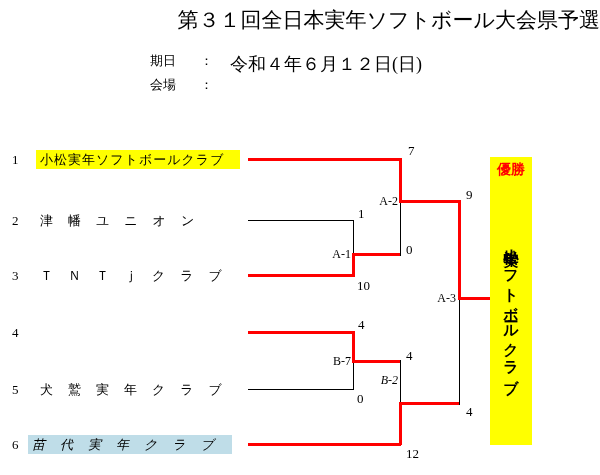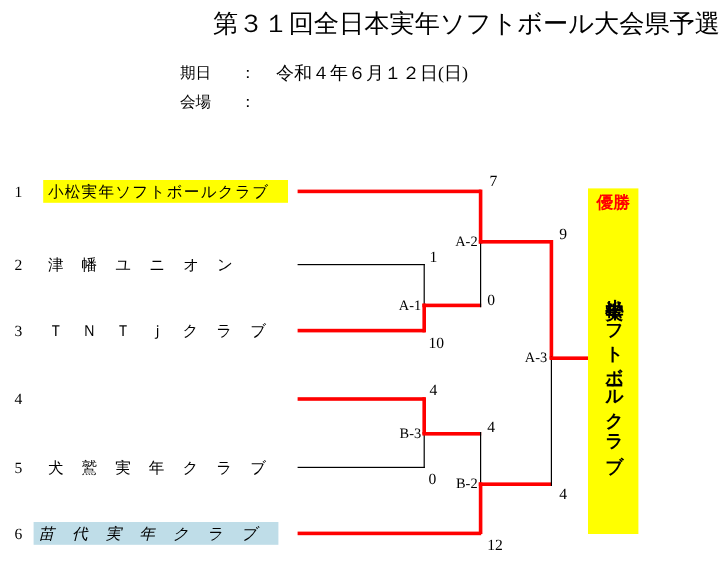--- a/index.html
+++ b/index.html
@@ -24,21 +24,21 @@
     width: 600px;
     text-align: right;
     font-size: 21px;
     font-weight: normal;
     letter-spacing: 0px;
     color: #000000;
     white-space: nowrap;
   }
   .meta-label { position: absolute; font-size: 13px; color:#000; }
   .meta-colon { position: absolute; font-size: 13px; color:#000; }
-  .meta-value { position: absolute; font-size: 15px; color:#000; white-space: nowrap; }
+  .meta-value { position: absolute; font-size: 18px; color:#000; white-space: nowrap; }
 
   
   .seed-num {
     position: absolute;
     font-size: 13px;
     color: #000000;
     text-align: left;
     width: 16px;
   }
   .team-name {
@@ -197,22 +197,22 @@
   <div class="score" style="left:358px; top:318px;">4</div>
   <div class="score" style="left:406px; top:349px;">4</div>
   <div class="score" style="left:357px; top:392px;">0</div>
   <div class="score" style="left:406px; top:447px;">12</div>
 
   <div class="score" style="left:466px; top:188px;">9</div>
   <div class="score" style="left:466px; top:405px;">4</div>
 
   <div class="match-label" style="left:323px; top:248px; width:28px;">A-1</div>
   <div class="match-label" style="left:370px; top:195px; width:28px;">A-2</div>
-  <div class="match-label" style="left:323px; top:355px; width:28px;">B-3</div>
-  <div class="match-label" style="left:370px; top:397px; width:28px;">B-2</div>
+  <div class="match-label" style="left:323px; top:355px; width:28px;">B-7</div>
+  <div class="match-label" style="left:370px; top:374px; width:28px;font-style:italic;">B-2</div>
   <div class="match-label" style="left:428px; top:292px; width:28px;">A-3</div>
 
   <div class="winner-box">
     <div class="winner-title">優勝</div>
     <div class="winner-name">小松実年ソフトボールクラブ</div>
   </div>
 
 </div>
 
 </body></html>

